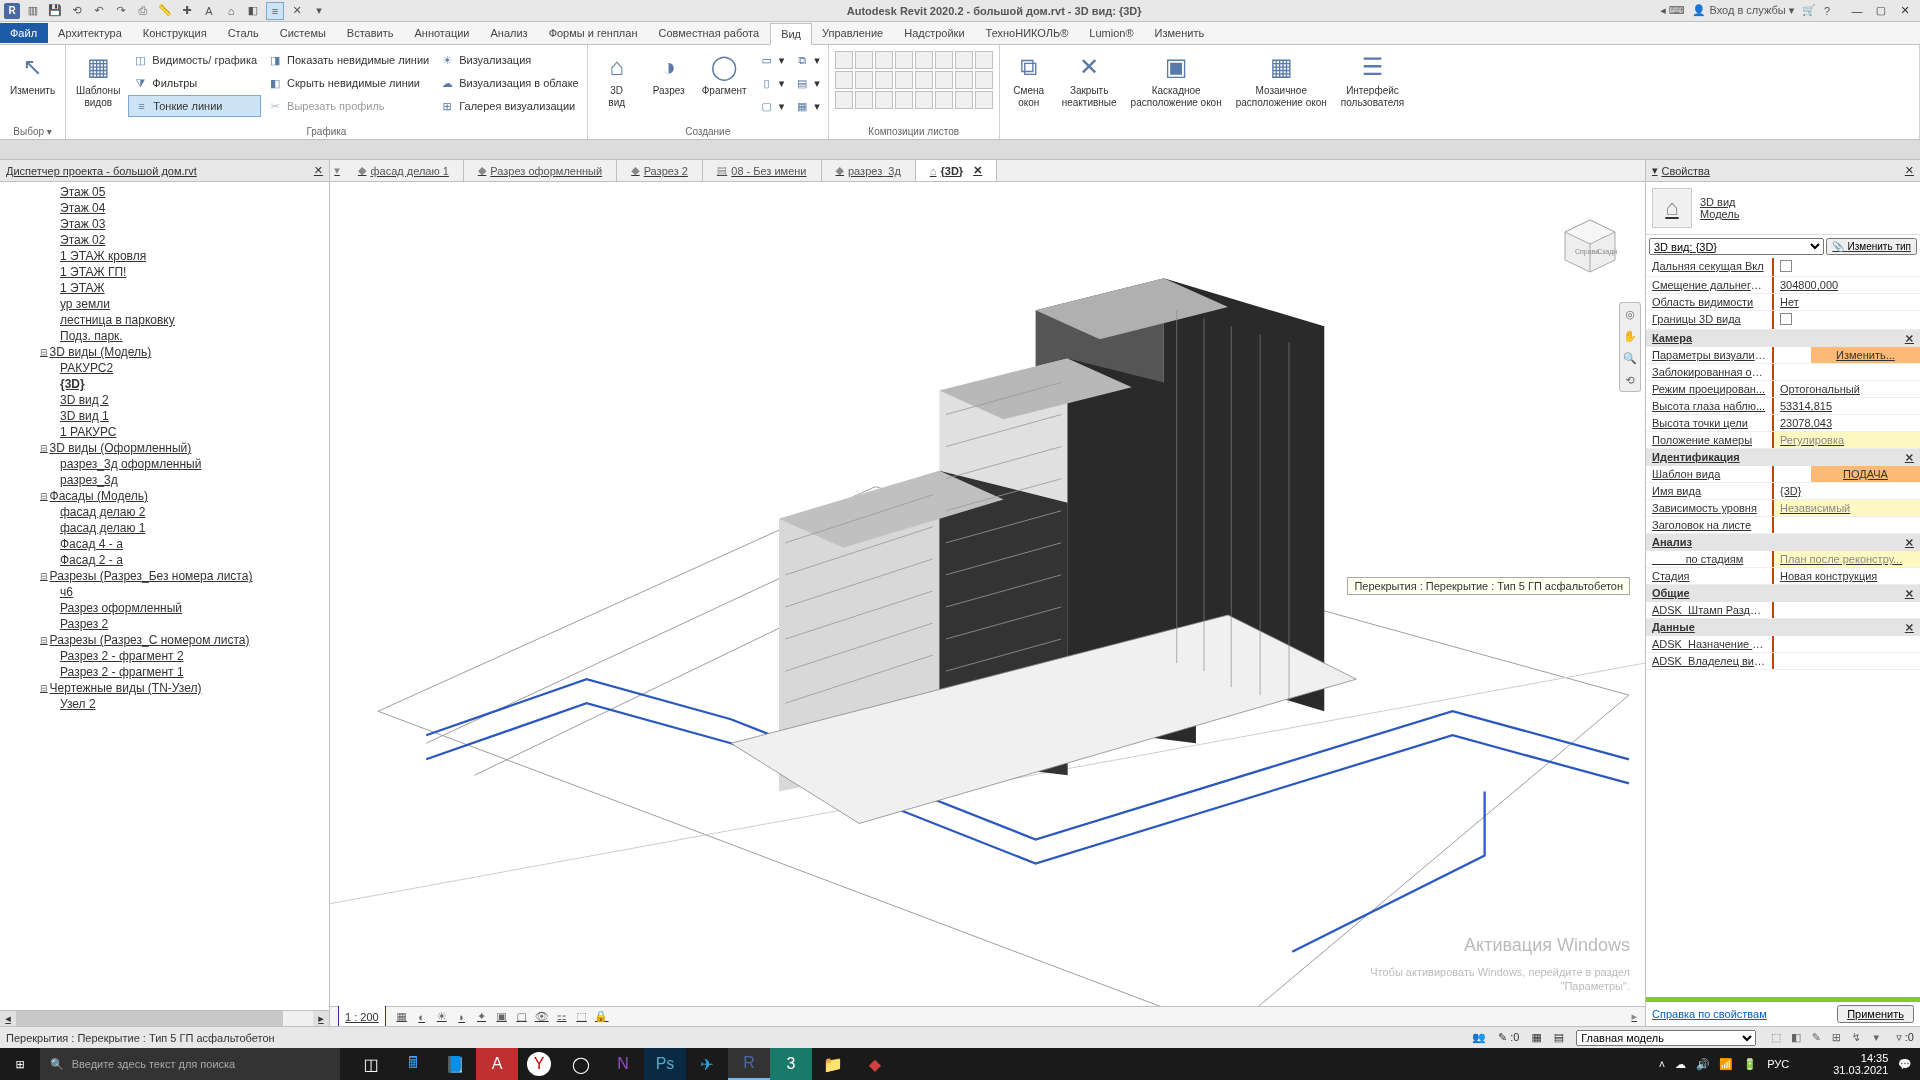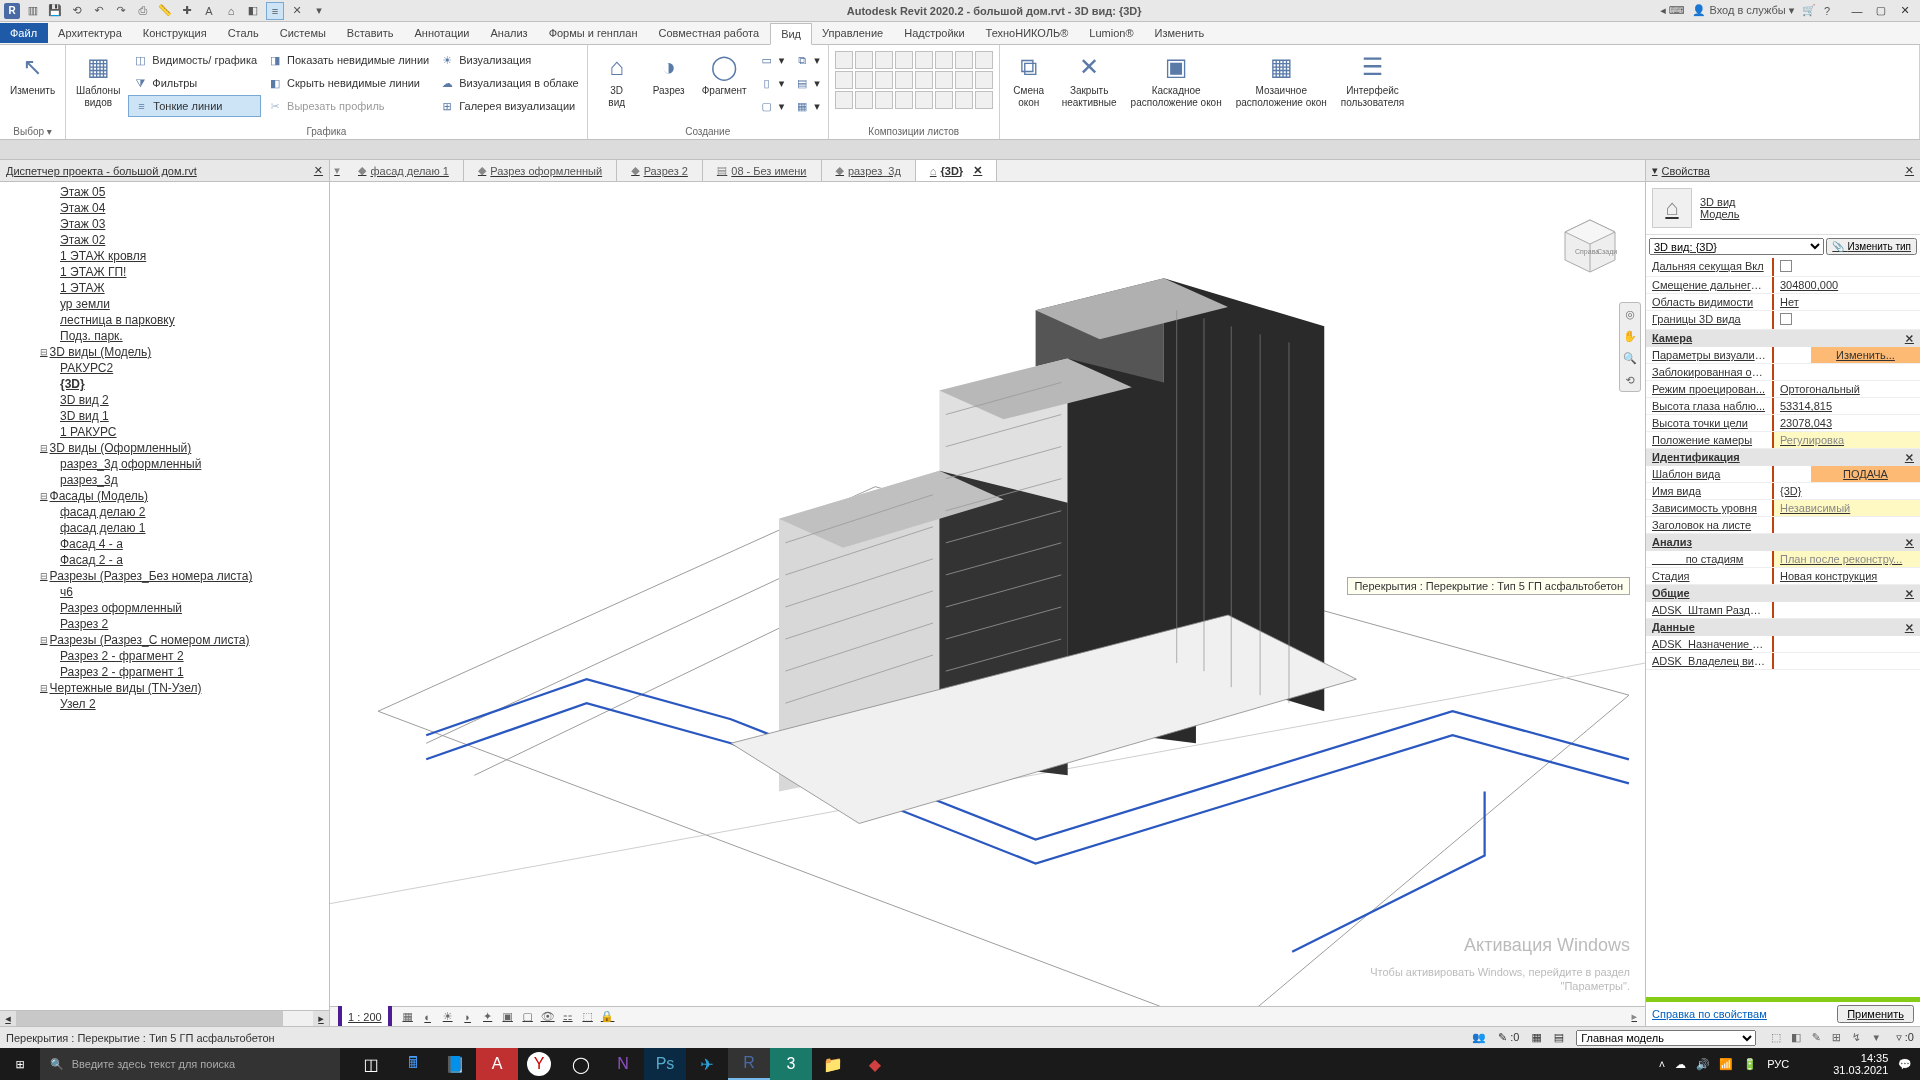--- a/index.html
+++ b/index.html
@@ -63,21 +63,21 @@
 .canvas-wrap { flex: 1; position: relative; background: #fff; overflow: hidden; }
 .canvas { position: absolute; inset: 0; }
 .tooltip { position: absolute; right: 15px; top: 395px; background: #fffff0; border: 1px solid #aaa; padding: 2px 6px; font-size: 11px; }
 .viewcube { position: absolute; right: 20px; top: 30px; width: 70px; height: 70px; }
 .navbar { position: absolute; right: 4px; top: 120px; width: 22px; background: #eee; border: 1px solid #bbb; border-radius: 3px; display: flex; flex-direction: column; }
 .navbar div { height: 22px; display: flex; align-items: center; justify-content: center; color: #666; cursor: pointer; }
 .watermark1 { position: absolute; right: 15px; bottom: 50px; font-size: 18px; color: rgba(120,120,120,0.5); }
 .watermark2 { position: absolute; right: 15px; bottom: 28px; font-size: 11px; color: rgba(120,120,120,0.5); }
 .watermark3 { position: absolute; right: 15px; bottom: 14px; font-size: 11px; color: rgba(120,120,120,0.5); }
 .viewcontrols { height: 20px; background: #f5f5f5; border-top: 1px solid #c0c0c0; display: flex; align-items: center; padding: 0 8px; gap: 8px; font-size: 11px; }
-.viewcontrols .scale { border: 4px solid #4c1d95; padding: 10px 6px; background: #fff; }
+.viewcontrols .scale { border: 1px solid #4c1d95; padding: 10px 6px; background: #fff; }
 .viewcontrols .vcicons { display: flex; gap: 4px; }
 .viewcontrols .vcicons span { width: 16px; height: 16px; display: flex; align-items: center; justify-content: center; color: #666; cursor: pointer; }
 
 
 .props { width: 275px; background: #fff; border-left: 1px solid #c0c0c0; display: flex; flex-direction: column; }
 .props .header { height: 22px; background: #e8e8e8; display: flex; align-items: center; padding: 0 6px; border-bottom: 1px solid #c0c0c0; justify-content: space-between; }
 .props .preview { display: flex; align-items: center; gap: 8px; padding: 6px; border-bottom: 1px solid #ddd; }
 .props .preview .thumb { width: 40px; height: 40px; background: #f0f0f0; border: 1px solid #ccc; display: flex; align-items: center; justify-content: center; color: #888; font-size: 22px; }
 .props .preview .lines { display: flex; flex-direction: column; font-size: 11px; }
 .props .typesel { display: flex; padding: 3px; gap: 2px; }

